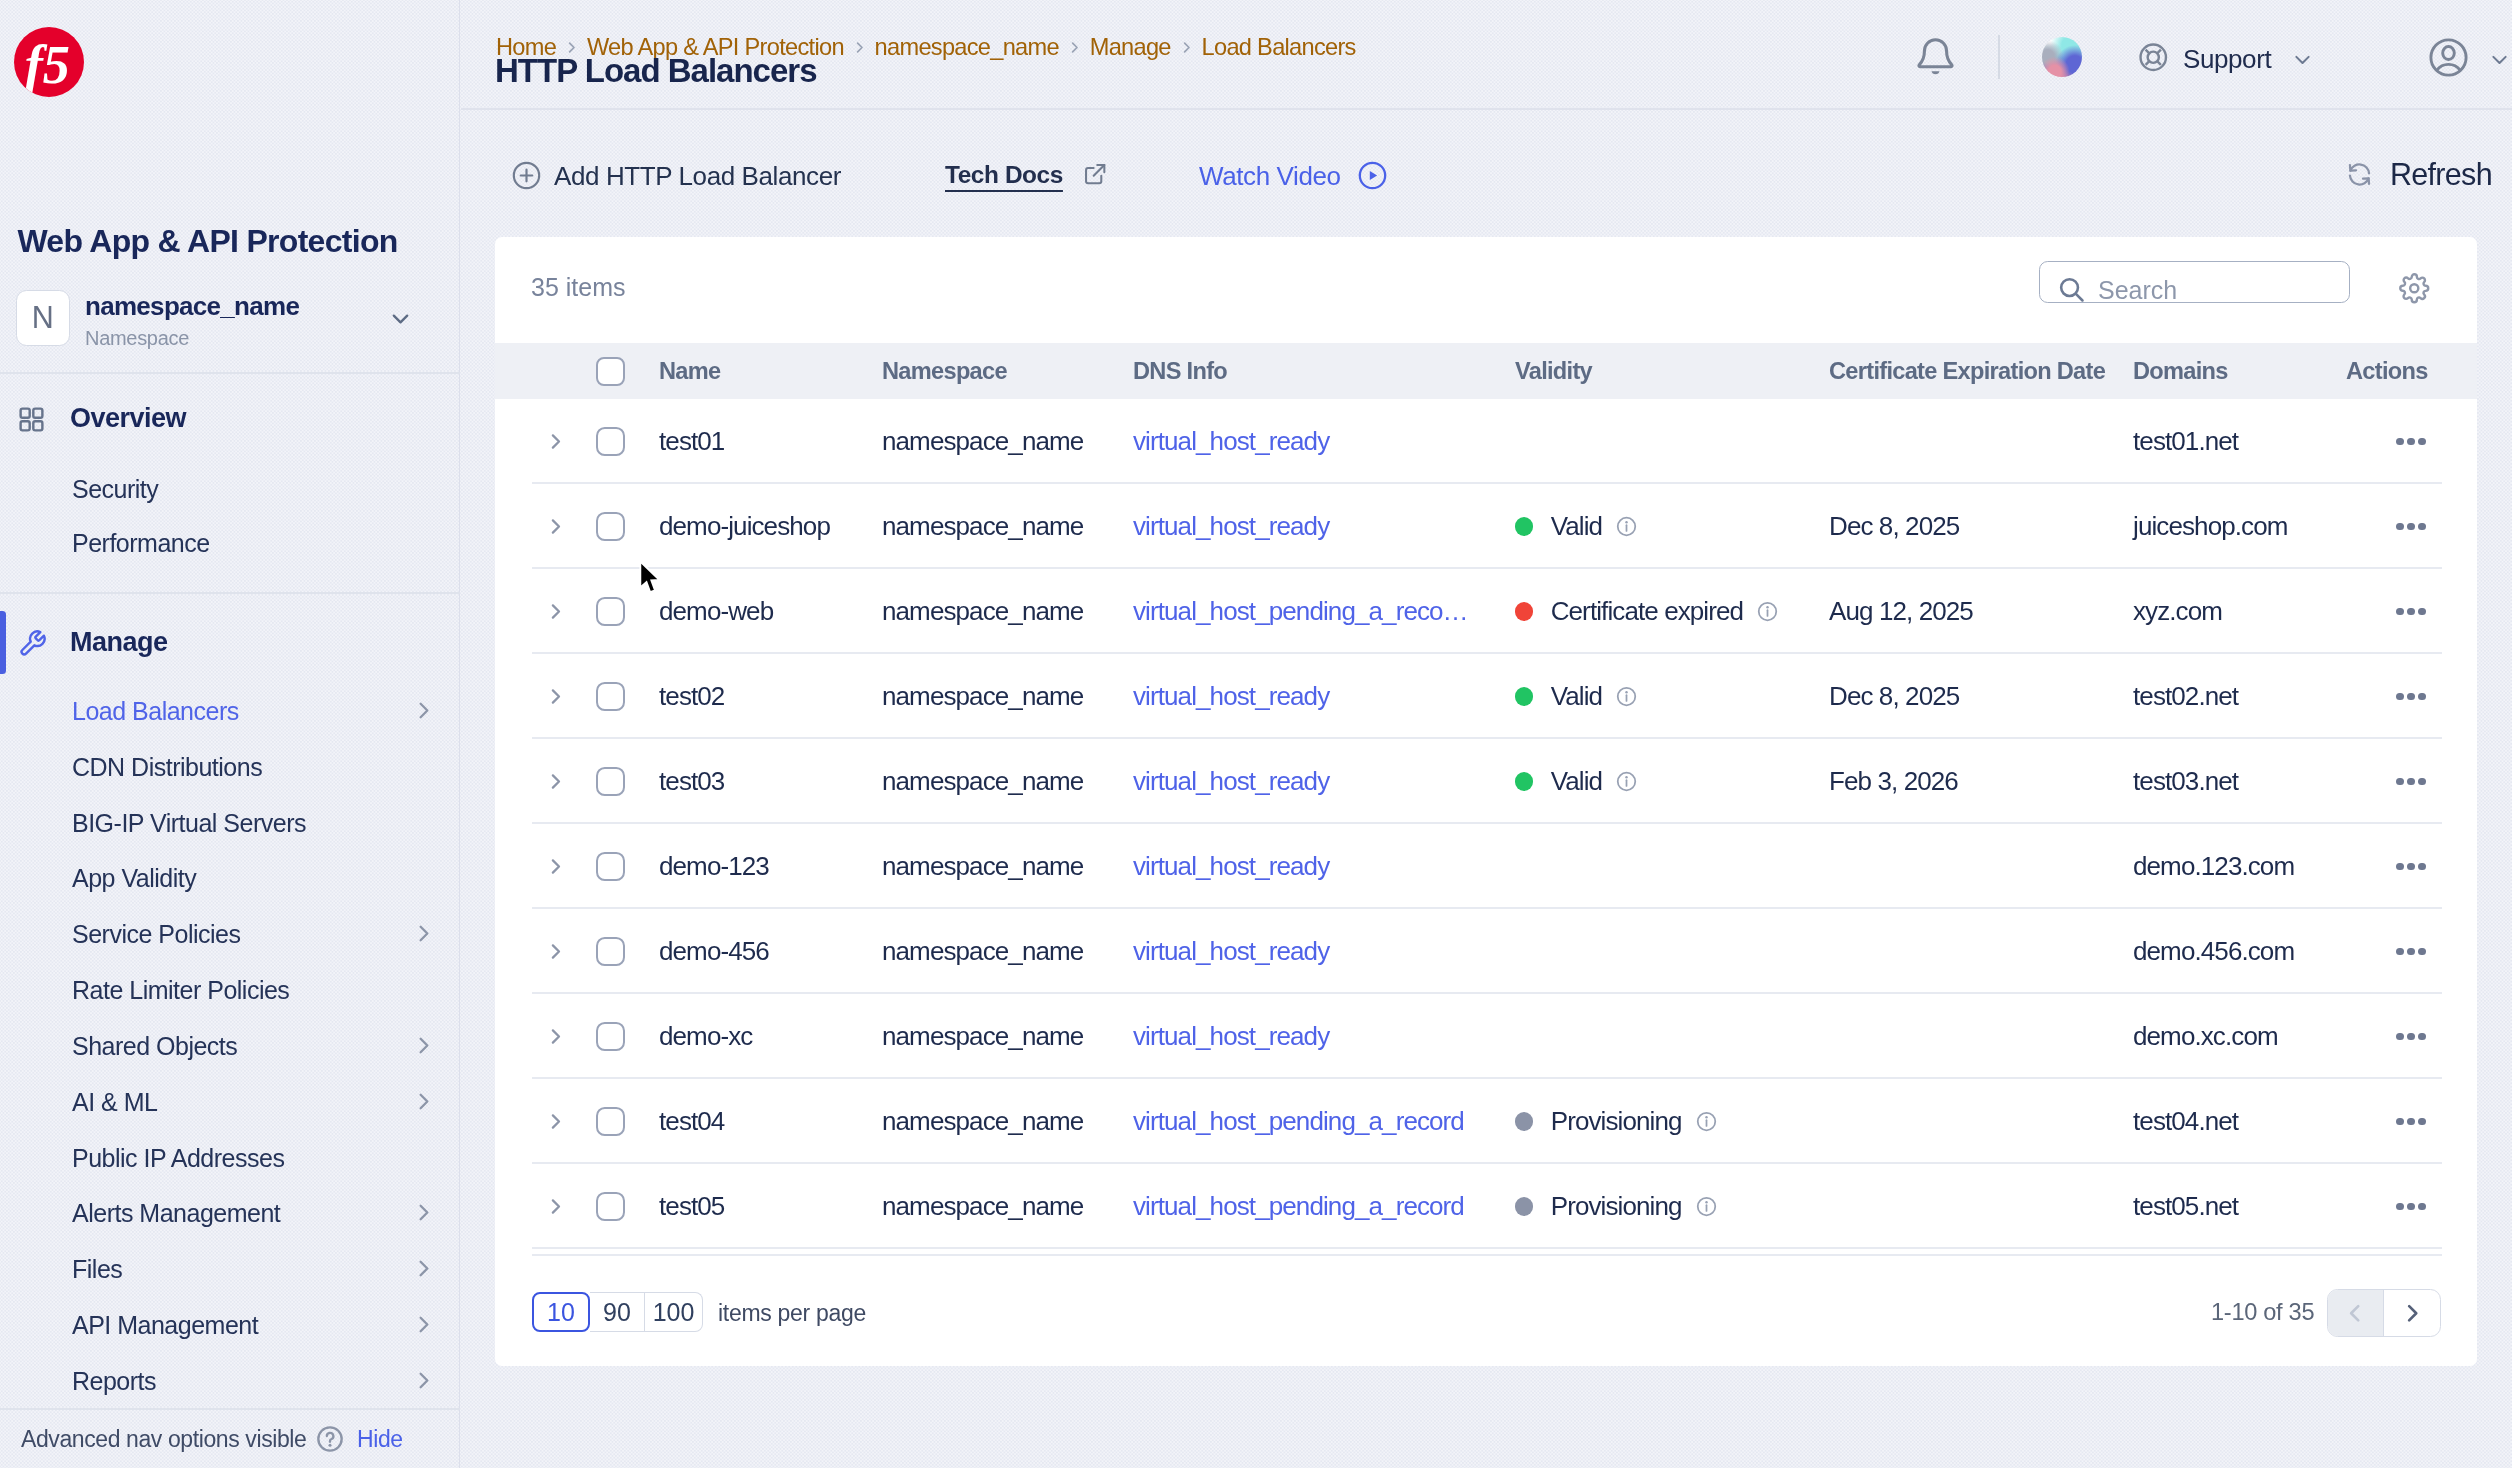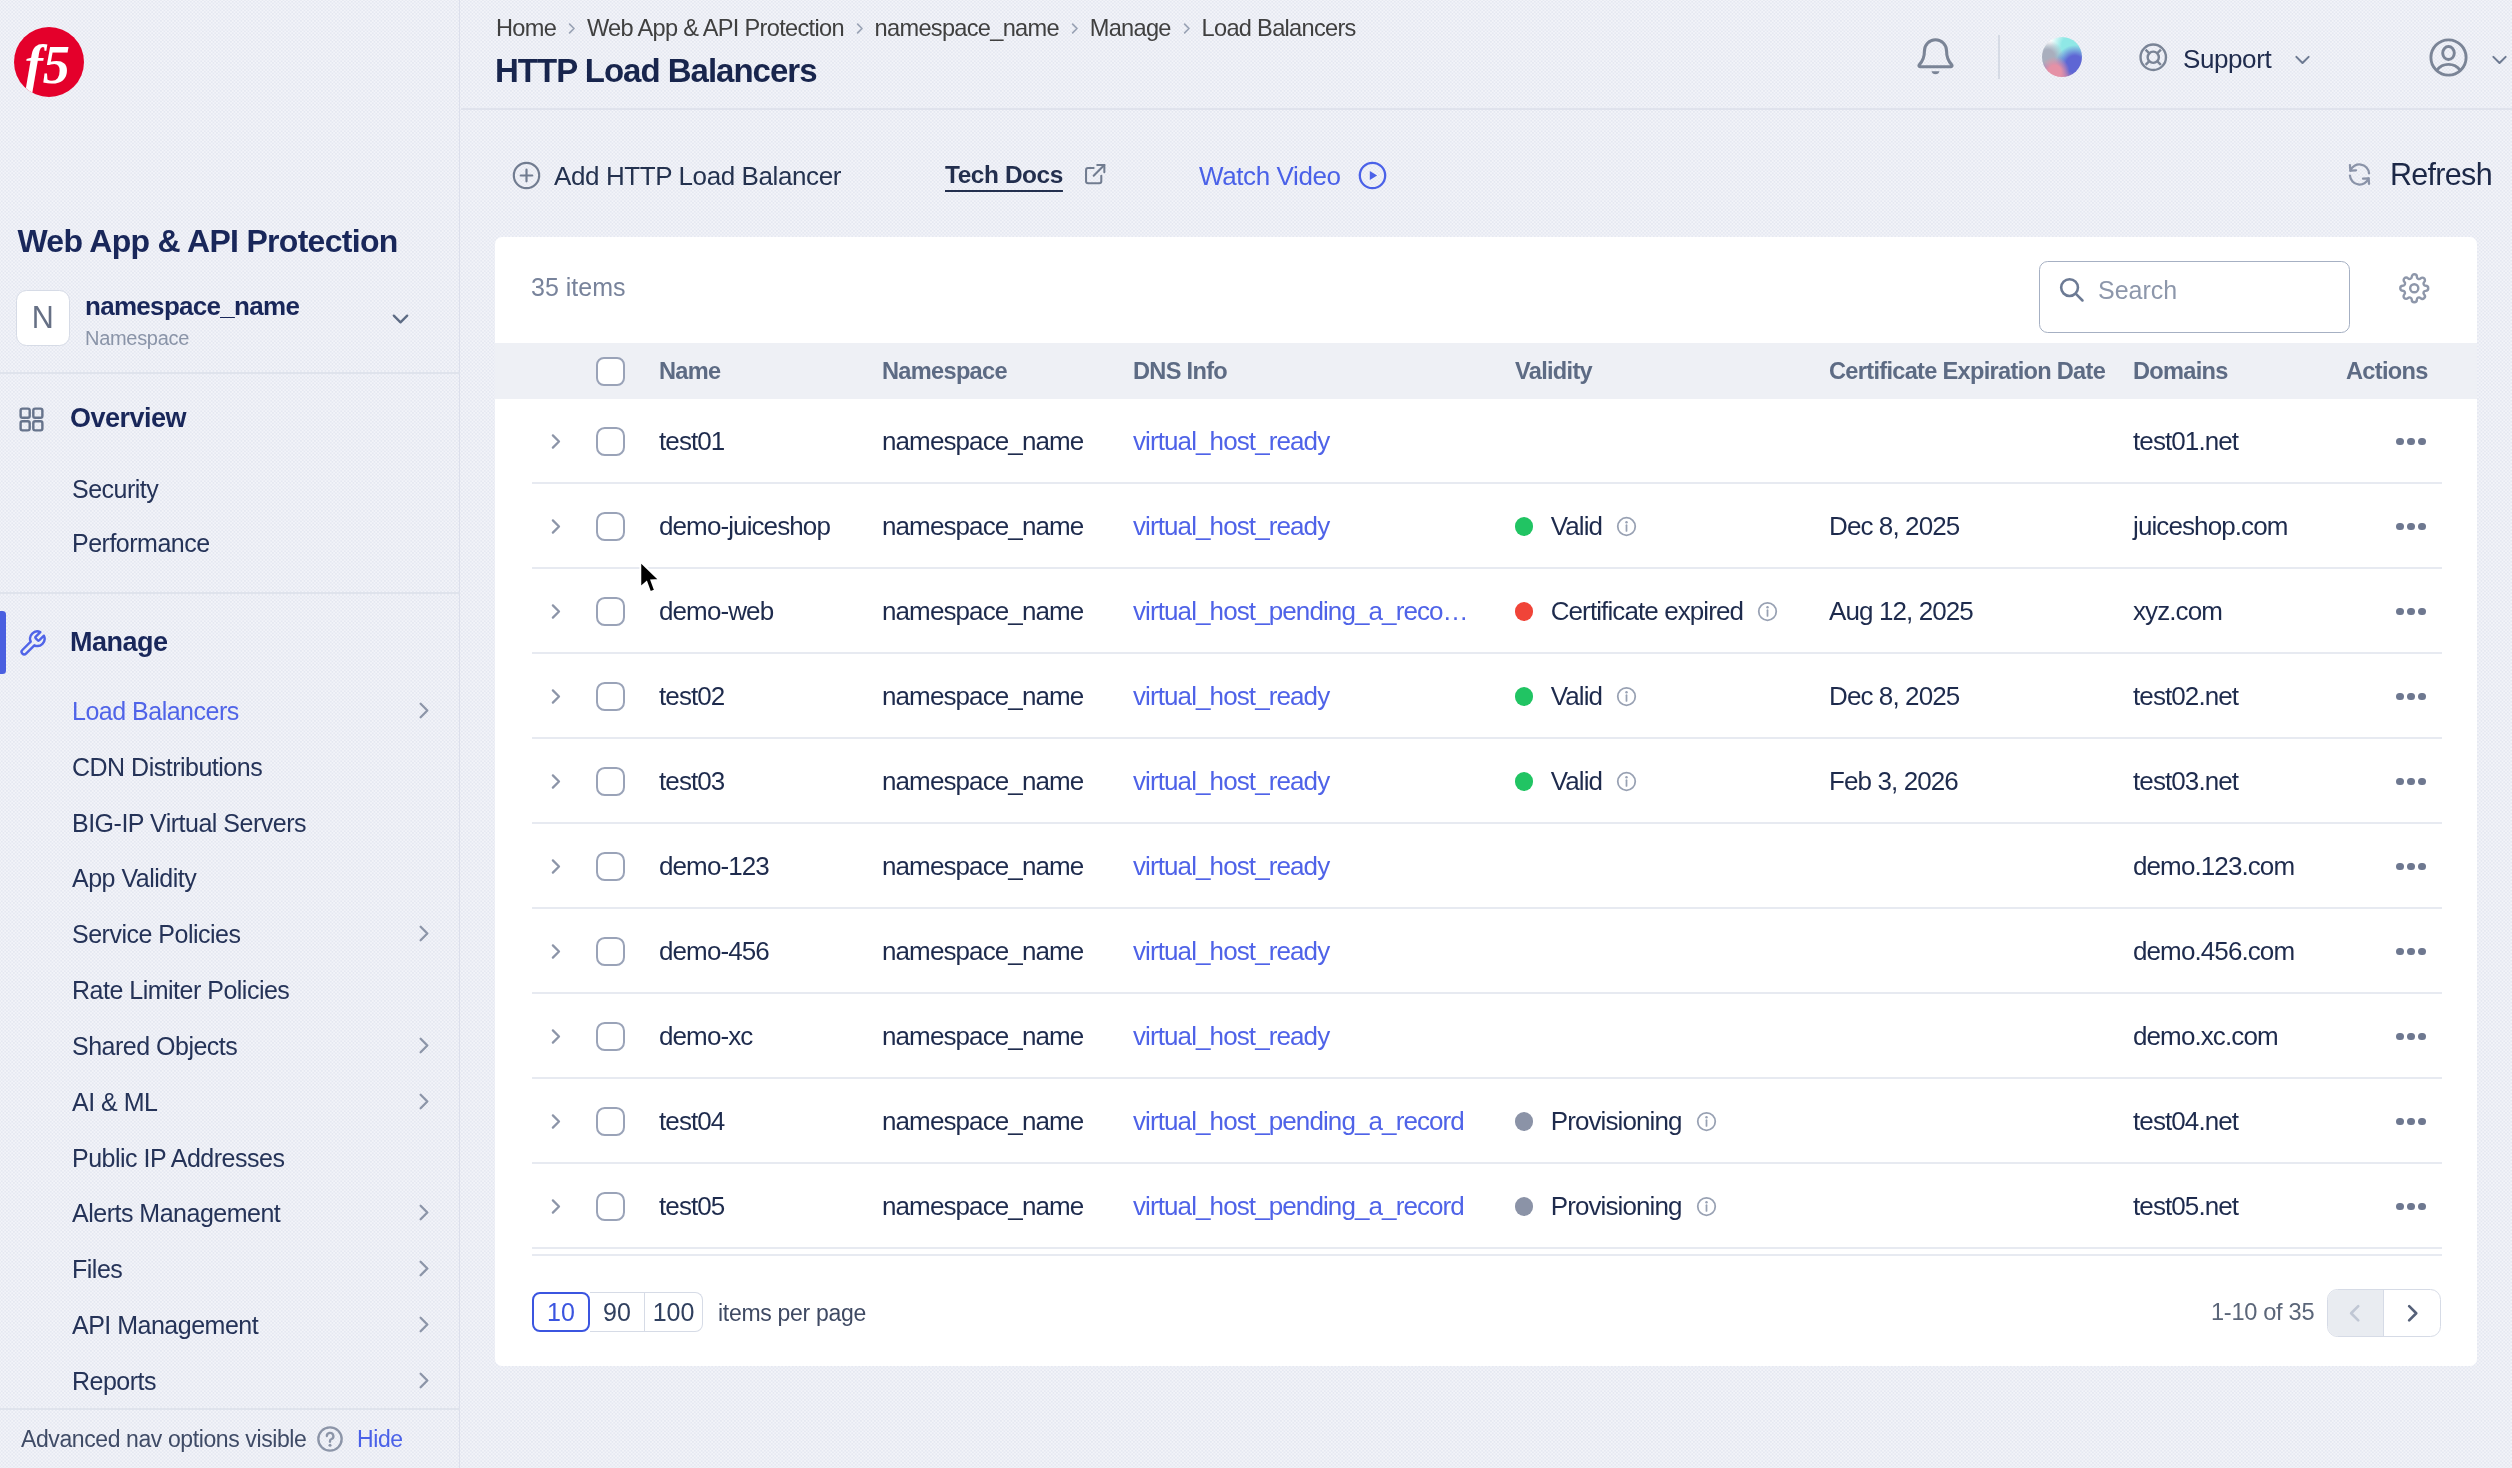--- a/index.html
+++ b/index.html
@@ -20,29 +20,29 @@
 .nslabel{position:absolute;left:85px;top:327px;font-size:20px;letter-spacing:-0.3px;color:#8a94a8}
 .sdiv{position:absolute;left:0;width:460px;height:1.7px;background:#dfe3ec}
 .navsec{position:absolute;left:70px;font-size:27px;letter-spacing:-0.5px;font-weight:bold;color:#19275a}
 .navitem{position:absolute;left:72px;font-size:25px;letter-spacing:-0.5px;color:#253358}
 .navitem.active{color:#5064e8}
 .navchev{position:absolute;left:412px}
 .mbar{position:absolute;left:0;top:611px;width:6.1px;height:63px;background:#4a5fe0;border-radius:0 3.5px 3.5px 0}
 .botbar{position:absolute;left:21px;top:1426px;font-size:23px;letter-spacing:-0.4px;color:#3f4b66}
 
 #hdrline{position:absolute;left:461px;top:108px;width:2051px;height:1.7px;background:#dfe2ec}
-.crumb{position:absolute;left:496px;top:12px;font-size:23.6px;letter-spacing:-0.7px;color:#404040;display:flex;align-items:center;gap:7.9px;height:33px}
+.crumb{position:absolute;left:496px;top:31px;font-size:23.6px;letter-spacing:-0.7px;color:#a16207;display:flex;align-items:center;gap:7.9px;height:33px}
 .title{position:absolute;left:495px;top:54px;font-size:33px;line-height:33px;font-weight:bold;letter-spacing:-1px;color:#18254d}
 
 .actxt{position:absolute;top:161px;font-size:26px;letter-spacing:-0.4px;color:#24324f}
 .aclink{color:#4a61e8}
 
 #card{position:absolute;left:495px;top:237px;width:1982px;height:1129px;background:#fff;border-radius:7px}
 .items35{position:absolute;left:36px;top:36px;font-size:25px;color:#78839b}
-.search{position:absolute;left:1544px;top:23.6px;width:311px;height:72px;border:1.7px solid #a6b0c3;border-radius:8.7px;background:#fff}
+.search{position:absolute;left:1544px;top:23.6px;width:311px;height:42px;border:1.7px solid #a6b0c3;border-radius:8.7px;background:#fff}
 .search .ph{position:absolute;left:58px;top:14px;font-size:25px;color:#8d97ab}
 .thead{position:absolute;left:0;top:106px;width:1982px;height:56px;background:#eef0f5;display:grid;grid-template-columns:101px 63px 223px 251px 382px 314px 304px 213px 130px;align-items:center;font-size:23.6px;letter-spacing:-0.7px;font-weight:bold;color:#5d6b84;white-space:nowrap}
 .rows{position:absolute;left:0;top:162px;width:1982px}
 .row{position:relative;width:1982px;height:85px;display:grid;grid-template-columns:101px 63px 223px 251px 382px 314px 304px 213px 130px;align-items:center;font-size:26px;letter-spacing:-0.9px;color:#1e2b4d}
 .row:after{content:"";position:absolute;left:37px;right:35px;bottom:0;height:1.7px;background:#e7eaf1}
 .dns{color:#4f63e8}
 .vcell{display:flex;align-items:center;gap:0}
 .dot{width:18.3px;height:18.3px;border-radius:50%;margin-right:17.4px;flex:none}
 .dot.g{background:#21c463}.dot.r{background:#f04438}.dot.gr{background:#8b93a7}
 .chk{width:29px;height:29px;border:2.2px solid #9aa3b8;border-radius:8.7px;background:#fff}

